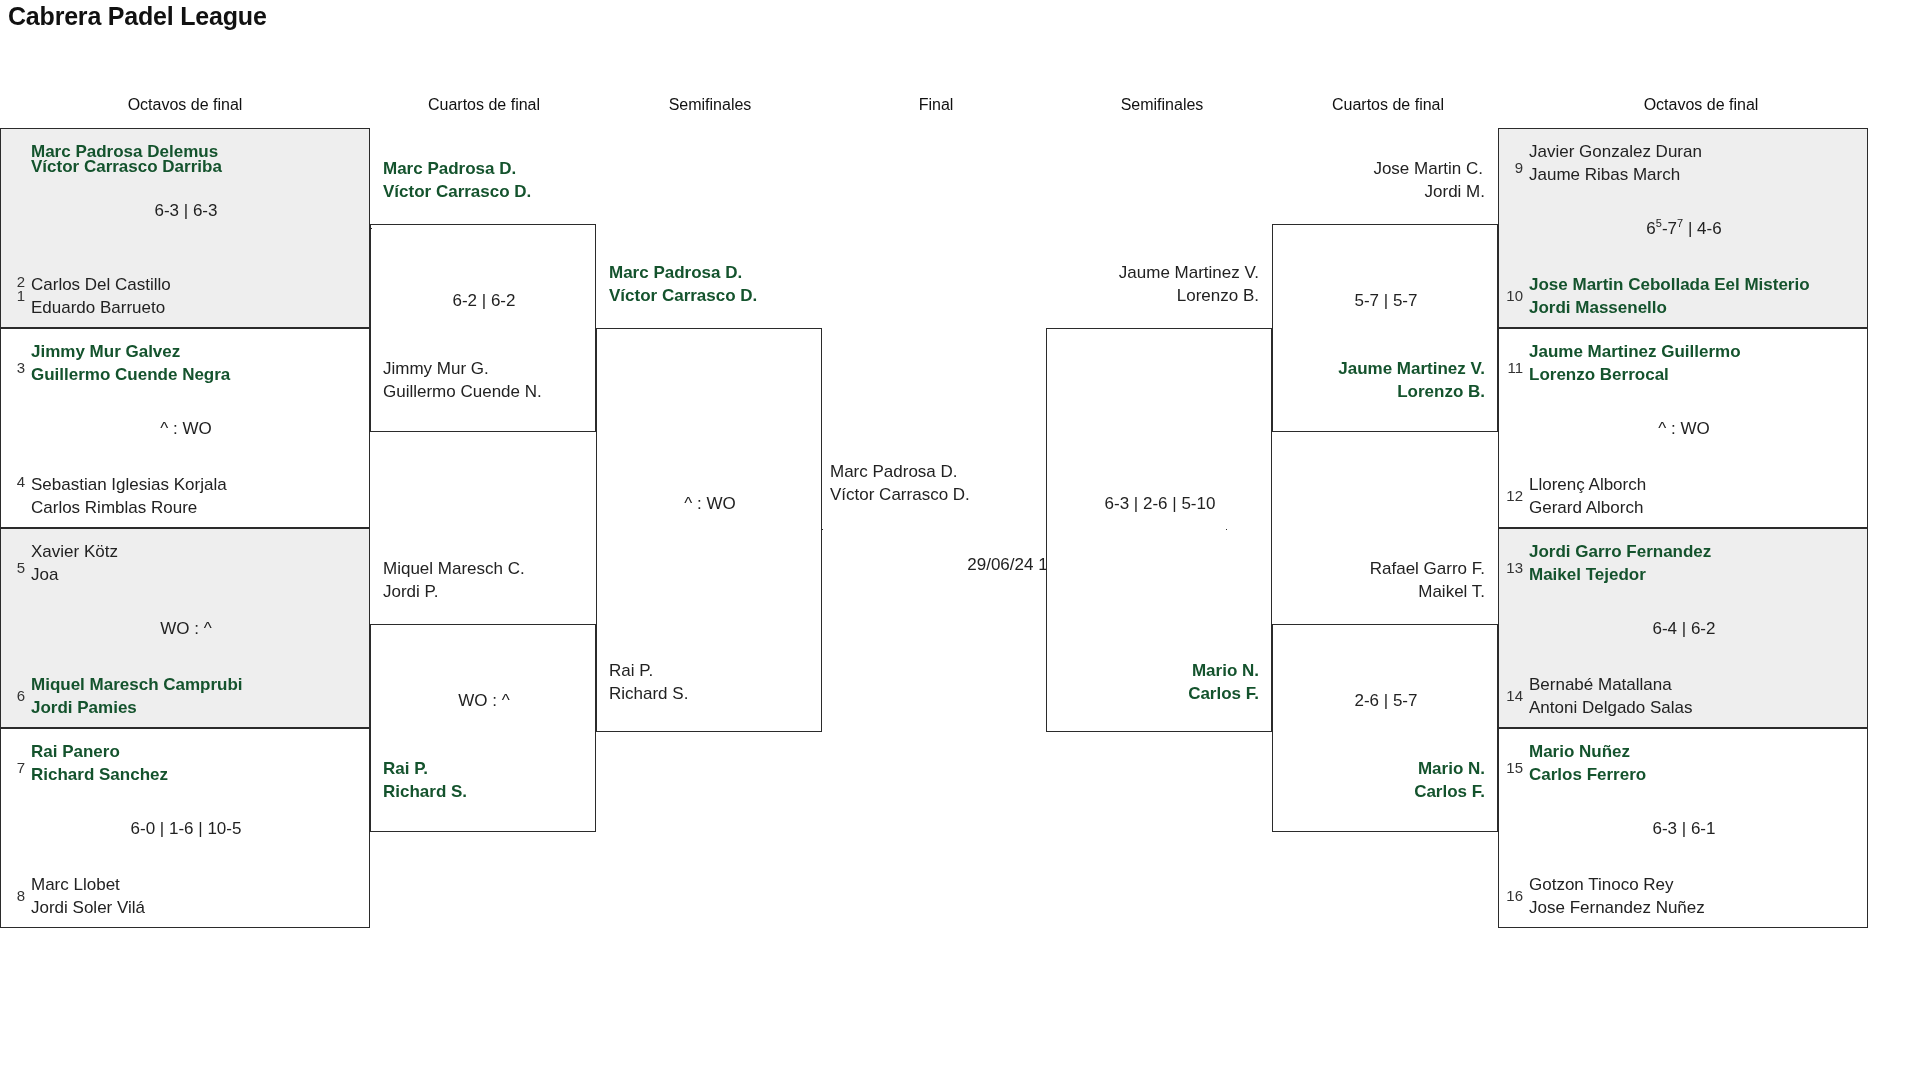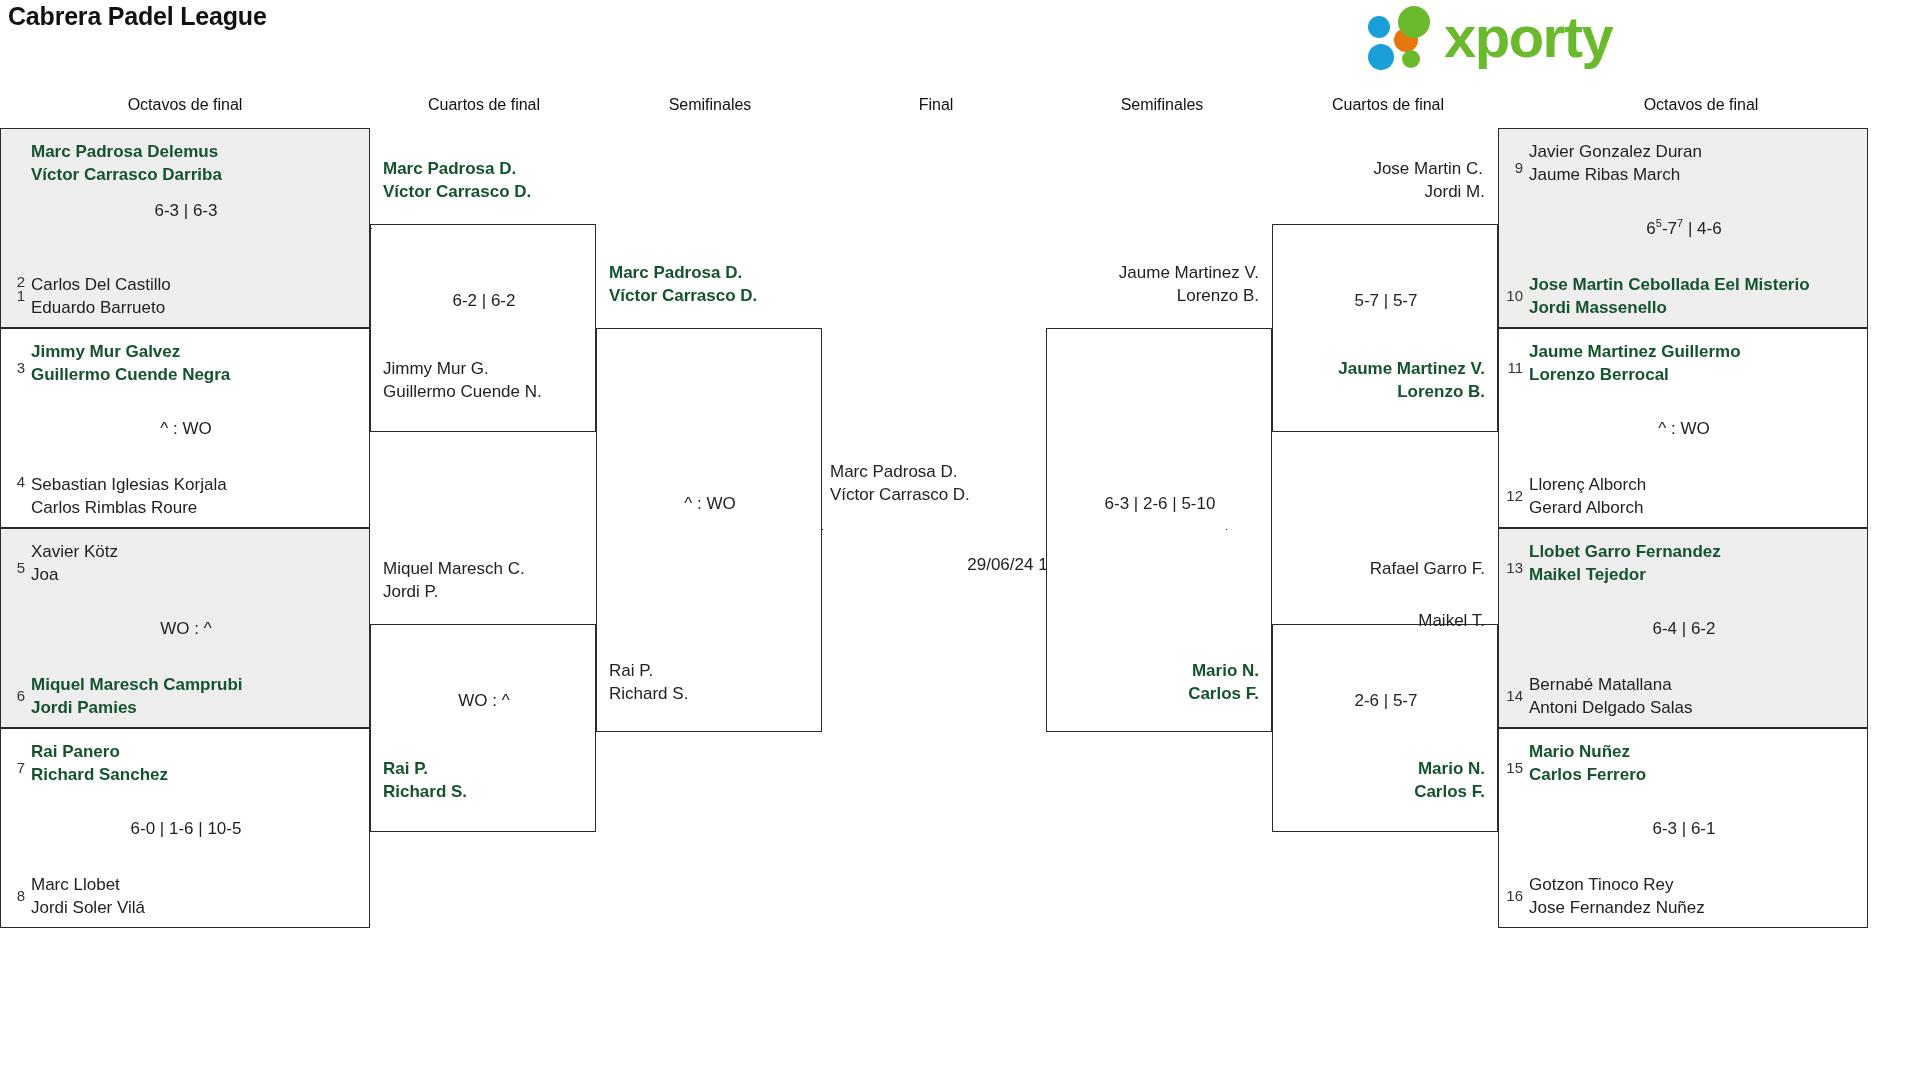--- a/index.html
+++ b/index.html
@@ -106,44 +106,34 @@
   }
 </style>
 </head>
 <body>
 
 <div id="header">
   <div id="title-block">
     <div class="t-line">Cabrera Padel League</div>
   </div>
 
-  <div id="logo">
-    <div class="dots">
-      <span class="dot" style="left:0px;  top:6px;  width:22px; height:22px; background:#1b9fd8;"></span>
-      <span class="dot" style="left:26px; top:18px; width:24px; height:24px; background:#e8760f;"></span>
-      <span class="dot" style="left:30px; top:-4px; width:32px; height:32px; background:#6bb92d;"></span>
-      <span class="dot" style="left:0px;  top:34px; width:26px; height:26px; background:#1b9fd8;"></span>
-      <span class="dot" style="left:34px; top:40px; width:18px; height:18px; background:#6bb92d;"></span>
-    </div>
-    <div class="logotext">xporty</div>
-  </div>
 </div>
 
 <div class="round-label" style="left:0px;    width:370px;">Octavos de final</div>
 <div class="round-label" style="left:371px;  width:226px;">Cuartos de final</div>
 <div class="round-label" style="left:597px;  width:226px;">Semifinales</div>
 <div class="round-label" style="left:823px;  width:226px;">Final</div>
 <div class="round-label" style="left:1049px; width:226px;">Semifinales</div>
 <div class="round-label" style="left:1275px; width:226px;">Cuartos de final</div>
 <div class="round-label" style="left:1501px; width:400px;">Octavos de final</div>
 
 <div class="match shaded" style="left:0px; top:128px; width:370px; height:200px;">
   <div class="seed" style="left:2px; top:158px;">1</div>
   <div class="team win" style="left:30px; top:11px;">Marc Padrosa Delemus</div>
-  <div class="team win" style="left:30px; top:34px;">Víctor Carrasco Darriba</div>
+  <div class="team win" style="left:30px; top:26px;">Víctor Carrasco Darriba</div>
   <div class="score" style="left:0px; top:72px; width:370px;">6-3 | 6-3</div>
   <div class="seed" style="left:2px; top:144px;">2</div>
   <div class="team" style="left:30px; top:144px;">Carlos Del Castillo</div>
   <div class="team" style="left:30px; top:167px;">Eduardo Barrueto</div>
 </div>
 
 <div class="match" style="left:0px; top:328px; width:370px; height:200px;">
   <div class="seed" style="left:2px; top:30px;">3</div>
   <div class="team win" style="left:30px; top:11px;">Jimmy Mur Galvez</div>
   <div class="team win" style="left:30px; top:34px;">Guillermo Cuende Negra</div>
@@ -216,21 +206,21 @@
 <div class="match" style="left:1272px; top:224px; width:226px; height:208px;">
   <div class="team right" style="right:14px; top:-68px;">Jose Martin C.</div>
   <div class="team right" style="right:12px; top:-45px;">Jordi M.</div>
   <div class="score" style="left:0px; top:66px; width:226px;">5-7 | 5-7</div>
   <div class="team right win" style="right:12px; top:132px;">Jaume Martinez V.</div>
   <div class="team right win" style="right:12px; top:155px;">Lorenzo B.</div>
 </div>
 
 <div class="match" style="left:1272px; top:624px; width:226px; height:208px;">
   <div class="team right" style="right:12px; top:-68px;">Rafael Garro F.</div>
-  <div class="team right" style="right:12px; top:-45px;margin-top:29px;">Maikel T.</div>
+  <div class="team right" style="right:12px; top:-45px;">Maikel T.</div>
   <div class="score" style="left:0px; top:66px; width:226px;">2-6 | 5-7</div>
   <div class="team right win" style="right:12px; top:132px;">Mario N.</div>
   <div class="team right win" style="right:12px; top:155px;">Carlos F.</div>
 </div>
 
 <div class="match shaded" style="left:1498px; top:128px; width:370px; height:200px;">
   <div class="seed" style="left:2px; top:30px;">9</div>
   <div class="team" style="left:30px; top:11px;">Javier Gonzalez Duran</div>
   <div class="team" style="left:30px; top:34px;">Jaume Ribas March</div>
   <div class="score" style="left:0px; top:90px; width:370px;"><span id="r16r1-score">6<sup>5</sup>-7<sup>7</sup> | 4-6</span></div>
@@ -244,21 +234,21 @@
   <div class="team win" style="left:30px; top:11px;">Jaume Martinez Guillermo</div>
   <div class="team win" style="left:30px; top:34px;">Lorenzo Berrocal</div>
   <div class="score" style="left:0px; top:90px; width:370px;">^ : WO</div>
   <div class="seed" style="left:2px; top:158px;">12</div>
   <div class="team" style="left:30px; top:144px;">Llorenç Alborch</div>
   <div class="team" style="left:30px; top:167px;">Gerard Alborch</div>
 </div>
 
 <div class="match shaded" style="left:1498px; top:528px; width:370px; height:200px;">
   <div class="seed" style="left:2px; top:30px;">13</div>
-  <div class="team win" style="left:30px; top:11px;">Llobet Garro Fernandez</div>
+  <div class="team win" style="left:30px; top:11px;">Jordi Garro Fernandez</div>
   <div class="team win" style="left:30px; top:34px;">Maikel Tejedor</div>
   <div class="score" style="left:0px; top:90px; width:370px;">6-4 | 6-2</div>
   <div class="seed" style="left:2px; top:158px;">14</div>
   <div class="team" style="left:30px; top:144px;">Bernabé Matallana</div>
   <div class="team" style="left:30px; top:167px;">Antoni Delgado Salas</div>
 </div>
 
 <div class="match" style="left:1498px; top:728px; width:370px; height:200px;">
   <div class="seed" style="left:2px; top:30px;">15</div>
   <div class="team win" style="left:30px; top:11px;">Mario Nuñez</div>

